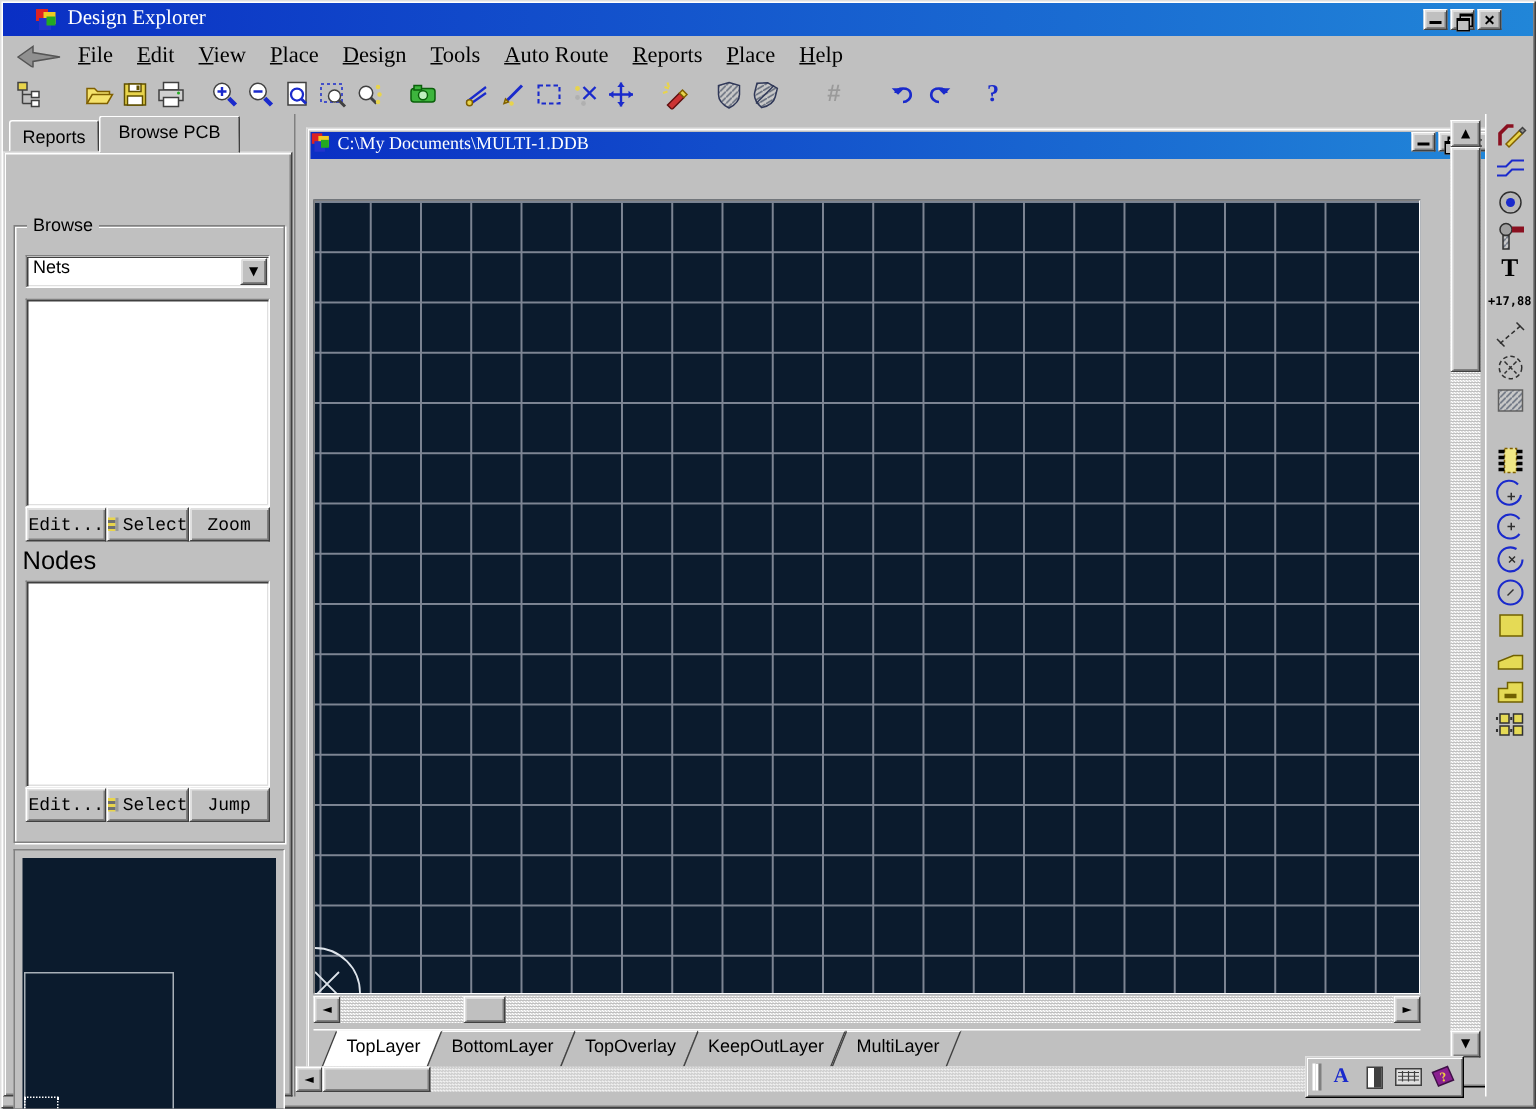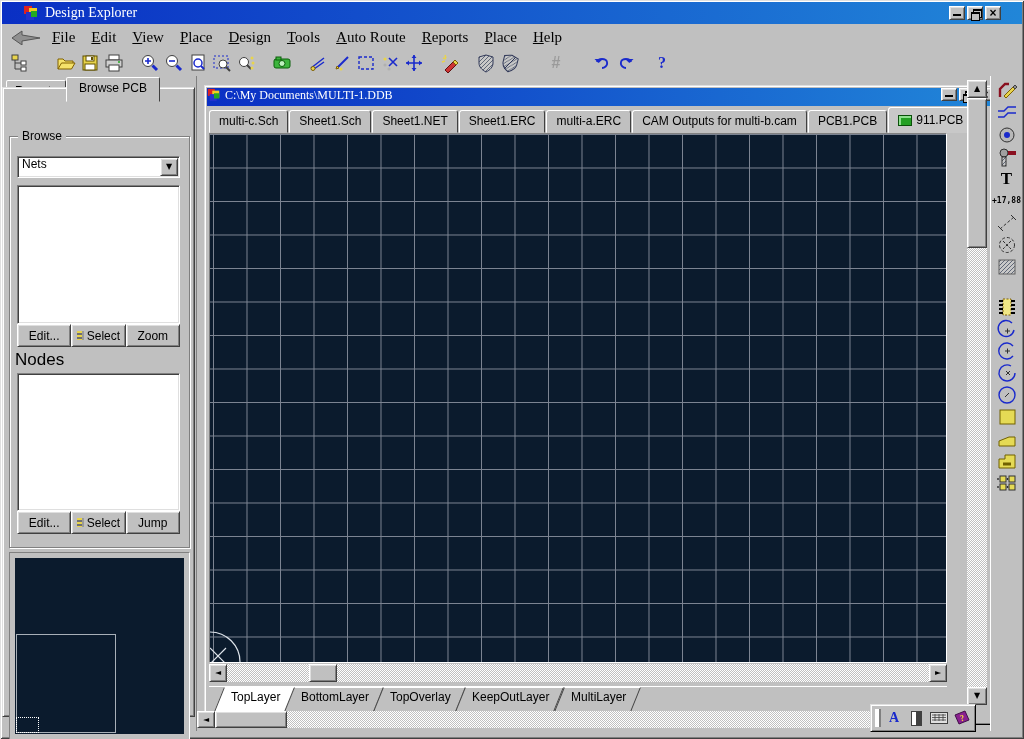--- a/index.html
+++ b/index.html
@@ -37,33 +37,33 @@
   .tbtn { width:24px; height:22px; display:flex; align-items:center; justify-content:center; }
   .tsep { width:12px; height:22px; }
   .tsep-l { width:22px; height:22px; }
 
   
   #leftpanel { position:absolute; left:2px; top:76px; width:193px; height:655px; }
   .lp-tab { position:absolute; font-size:12px; text-align:center; background:#c0c0c0;
             border:1px solid; border-color:#fff #404040 transparent #fff; border-radius:2px 2px 0 0; padding-top:3px; }
   #lp-tab-explorer { left:4px; top:4px; width:60px; height:21px; }
   #lp-tab-browsepcb { left:64px; top:1px; width:94px; height:25px; z-index:3; background:#c0c0c0; }
-  #lp-body { position:absolute; left:0; top:11px; width:193px; height:630px;
+  #lp-body { position:absolute; left:0; top:25px; width:193px; height:630px;
              background:#c0c0c0; border:1px solid; border-color:#dfdfdf #404040 #404040 #dfdfdf; box-shadow: inset 1px 1px 0 #fff, inset -1px -1px 0 #808080; }
   #gb-browse { position:absolute; left:6px; top:48px; width:181px; height:412px; }
   #gb-browse .gb-label { position:absolute; left:8px; top:-8px; background:#c0c0c0; padding:0 4px; font-size:12px; }
   #combo-nets { position:absolute; left:14px; top:68px; width:163px; height:22px; background:#fff; display:flex; align-items:flex-start; padding-left:4px; font-size:12px; }
   #combo-nets .combo-btn { position:absolute; right:1px; top:1px; width:18px; height:18px; }
   .listbox { position:absolute; left:14px; width:163px; background:#fff; }
   #listbox-nets  { top:97px;  height:139px; }
   #listbox-nodes { top:285px; height:138px; }
   .btnrow { position:absolute; left:14px; width:163px; height:23px; display:flex; }
   #btnrow-nets  { top:236px; }
   #btnrow-nodes { top:423px; }
-  .btnrow .btn { width:54.3px; height:23px; font-size:12px; white-space:nowrap; overflow:hidden; }
+  .btnrow .btn { width:54.3px; height:23px; font-size:12px; white-space:nowrap; overflow:hidden;font-family:Liberation Mono, monospace; }
   .sel-ico { display:inline-block; width:7px; height:9px; margin-right:3px; flex:none;
              background:repeating-linear-gradient(#e8d44c 0 2px,#707070 2px 4px); border-right:2px solid #9a9a9a; }
   #nodes-label { position:absolute; left:12px; top:262px; font-size:17px; }
   #minimap { position:absolute; left:6px; top:464px; width:181px; height:188px; background:#c0c0c0;
              border:1px solid; border-color:#808080 #fff #fff #808080; }
   #minimap-canvas { position:absolute; left:5px; top:5px; width:169px; height:176px; background:#0b1b2d; }
   #minimap-board { position:absolute; left:1px; top:76px; width:100px; height:99px; border:1px solid #a8b0b8; }
   #minimap-viewport { position:absolute; left:1px; top:159px; width:23px; height:16px; border:1px dotted #fff; }
 
   
@@ -389,33 +389,20 @@
             <span class="g-min"></span>
           </span>
         <span class="winbtn btn">
             <span class="g-restore"></span>
           </span>
         <span class="winbtn btn">
             <span class="g-close">×</span>
           </span>
       </span>
     </div>
-    <div id="doc-tabs">
-      <span class="dtab">multi-c.Sch</span>
-      <span class="dtab">Sheet1.Sch</span>
-      <span class="dtab">Sheet1.NET</span>
-      <span class="dtab">Sheet1.ERC</span>
-      <span class="dtab">multi-a.ERC</span>
-      <span class="dtab">CAM Outputs for multi-b.cam</span>
-      <span class="dtab">PCB1.PCB</span>
-      <span class="dtab active">
-          <span class="pcbtab-ico"></span>
-          <span>911.PCB</span>
-        </span>
-    </div>
     <div id="pcb-view">
       <svg id="origin-marker" width="44" height="46" viewBox="0 0 44 46">
         <path d="M30 46 A30 30 0 0 0 0 16" fill="none" stroke="#dde3ea" stroke-width="1.2"></path>
         <path d="M0 32 L16 48 M16 32 L0 48" stroke="#dde3ea" stroke-width="1.2"></path>
       </svg>
     </div>
     <div id="pcb-hscroll">
       <span class="sbtn btn">
           <span class="arrow-glyph">◄</span>
         </span>

